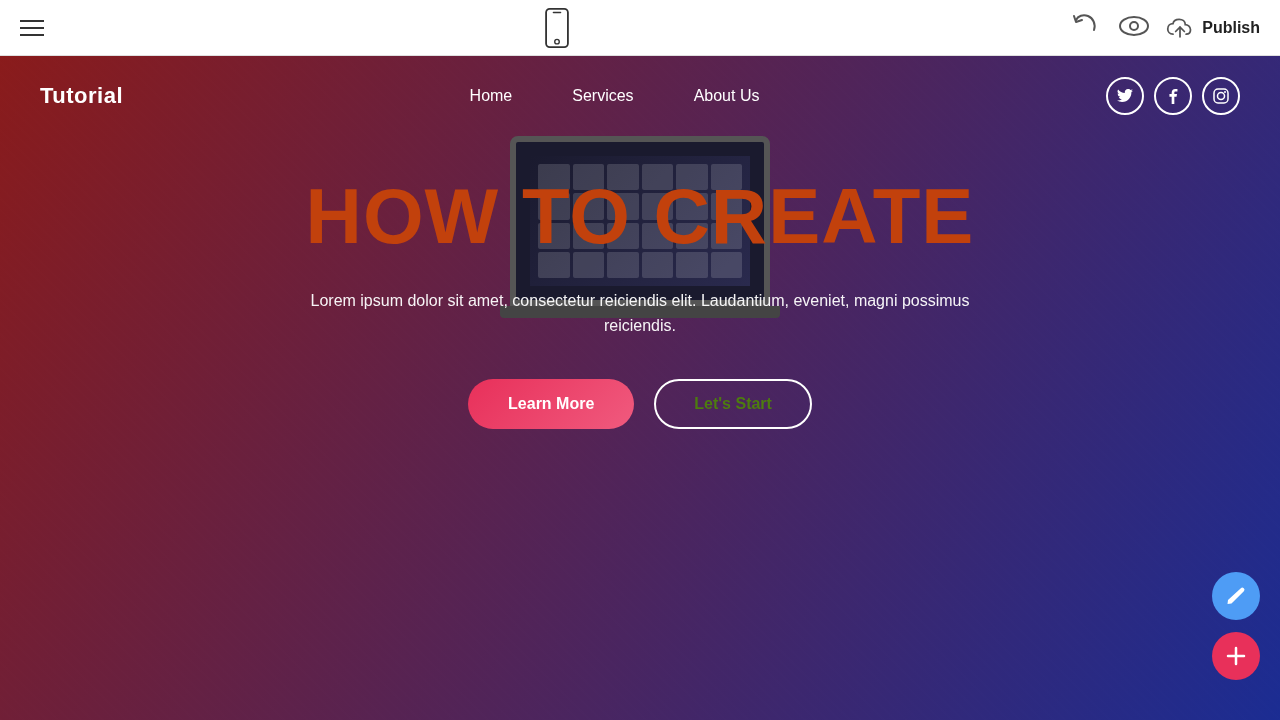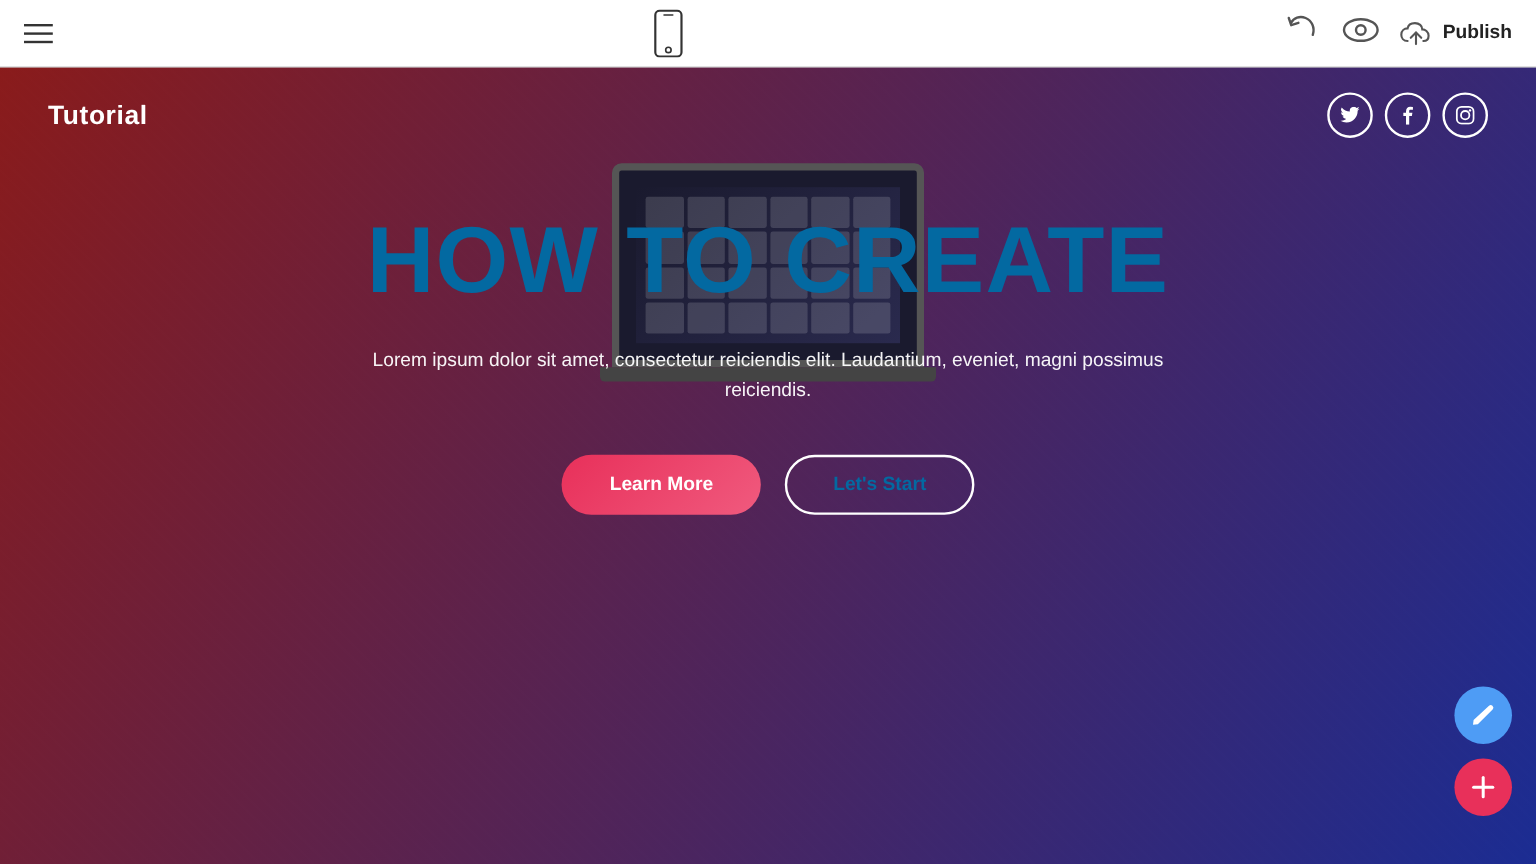--- a/index.html
+++ b/index.html
@@ -157,21 +157,21 @@
     }
 
     
     .hero-content {
       position: relative;
       z-index: 10;
       text-align: center;
       padding: 40px 80px 0;
     }
     .hero-title {
-      color: #0369a1;
+      color: #c2410c;
       font-size: 78px;
       font-weight: 900;
       line-height: 1.05;
       text-transform: uppercase;
       letter-spacing: 1px;
       margin-bottom: 30px;
     }
     .hero-subtitle {
       color: #fff;
       font-size: 16px;
@@ -191,21 +191,21 @@
       color: #fff;
       border: none;
       border-radius: 30px;
       padding: 16px 40px;
       font-size: 16px;
       font-weight: 700;
       cursor: pointer;
     }
     .btn-lets-start {
       background: transparent;
-      color: #0369a1;
+      color: #4d7c0f;
       border: 2px solid #fff;
       border-radius: 30px;
       padding: 14px 38px;
       font-size: 16px;
       font-weight: 600;
       cursor: pointer;
     }
 
     
     .fab-pencil {
@@ -311,20 +311,25 @@
             <div class="laptop-screen-key"></div>
           <div class="laptop-screen-key"></div>
             <div class="laptop-screen-key"></div>
         </div>
       </div>
       <div class="laptop-base"></div>
     </div>
 
     <nav class="site-nav">
       <span class="site-logo">Tutorial</span>
+      <div class="site-nav-links">
+        <a class="site-nav-link">Home</a>
+        <a class="site-nav-link">Services</a>
+        <a class="site-nav-link">About Us</a>
+      </div>
       <div class="site-social-icons">
         <div class="social-circle">
           <svg width="16" height="14" viewBox="0 0 16 14" fill="white">
             <path d="M16 1.66a6.6 6.6 0 0 1-1.88.52A3.3 3.3 0 0 0 15.56.24a6.6 6.6 0 0 1-2.08.8A3.28 3.28 0 0 0 7.88 4a9.32 9.32 0 0 1-6.76-3.43A3.28 3.28 0 0 0 2.13 5a3.26 3.26 0 0 1-1.49-.41v.04a3.28 3.28 0 0 0 2.63 3.22 3.3 3.3 0 0 1-1.48.06 3.28 3.28 0 0 0 3.07 2.28A6.58 6.58 0 0 1 0 11.54a9.3 9.3 0 0 0 5.03 1.47c6.04 0 9.34-5 9.34-9.34l-.01-.43A6.63 6.63 0 0 0 16 1.66z"></path>
           </svg>
         </div>
         <div class="social-circle">
           <svg width="10" height="16" viewBox="0 0 10 18" fill="white">
             <path d="M6.5 18V9.75H9l.5-3H6.5V5.25C6.5 4.5 6.75 4 8 4h2V1.25A23.5 23.5 0 0 0 7.5 1C5 1 3.5 2.5 3.5 5.5v1.25H1v3h2.5V18h3z"></path>
           </svg>

